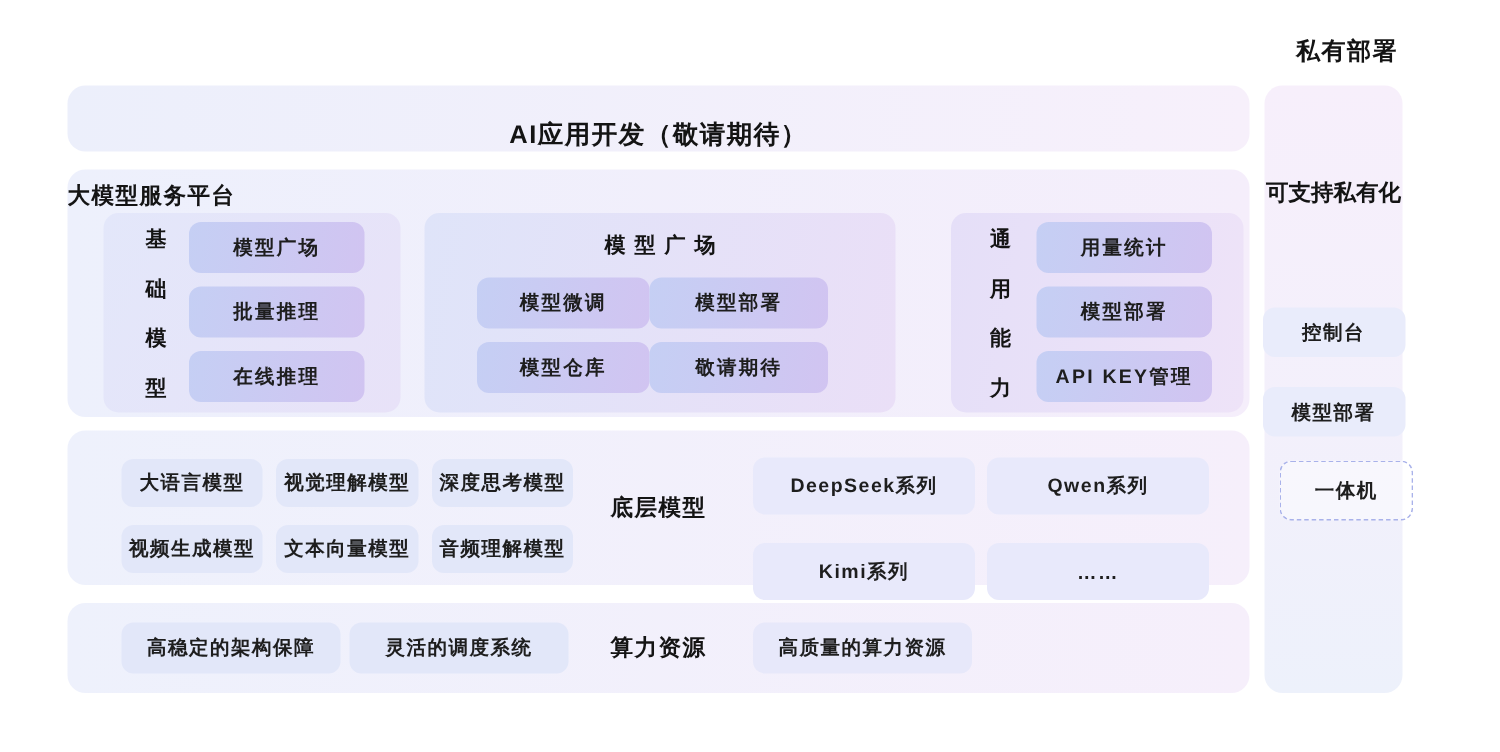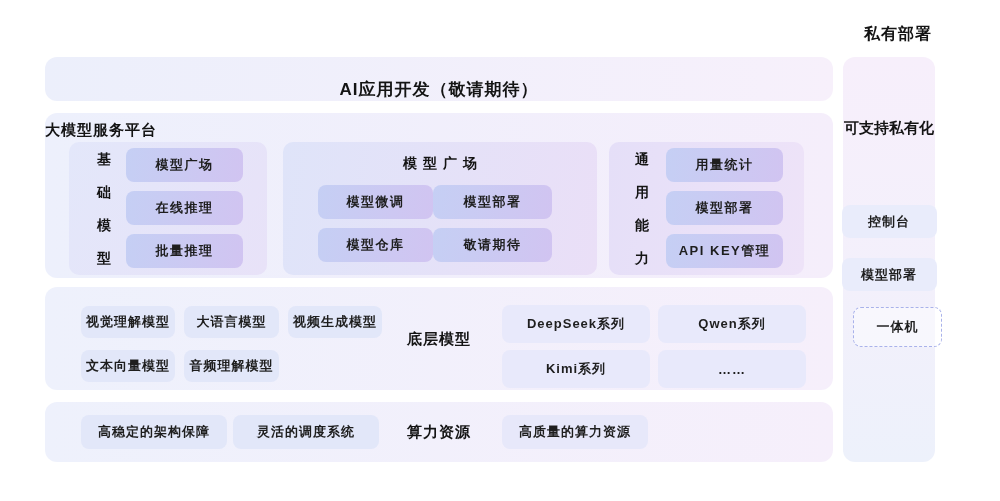--- a/index.html
+++ b/index.html
@@ -18,21 +18,21 @@
     background:linear-gradient(90deg,#ECEFFB 0%,#F7F0FB 100%);
     display:flex; align-items:flex-end; justify-content:center;
     font-size:17px; font-weight:700; letter-spacing:1px;
   }
   .band2 { top:113px; height:165px; background:linear-gradient(90deg,#EDF0FC 0%,#F5EEFB 100%); }
   .band2-title { position:absolute; top:8px; left:0; right:0; text-align:left; font-size:15px; font-weight:700; letter-spacing:1px; }
 
   .group { position:absolute; top:29px; height:133px; border-radius:10px; }
   .group1 { left:24px;  width:198px; background:linear-gradient(115deg,#E3E7FA 0%,#E8E2F8 100%); }
   .group2 { left:238px; width:314px; background:linear-gradient(100deg,#DFE4F9 0%,#EADFF7 100%); }
-  .group3 { left:564px; width:195px; background:linear-gradient(100deg,#E5DFF8 0%,#EEE3F8 100%); }
+  .group3 { left:589px; width:195px; background:linear-gradient(100deg,#E5DFF8 0%,#EEE3F8 100%); }
 
   .vlabel {
     position:absolute; width:16px; top:50%; transform:translateY(-50%);
     font-size:14px; font-weight:700; line-height:33px;
     word-break:break-all; text-align:center; color:#141414;
   }
   .group1 .vlabel { left:27px; }
   .group3 .vlabel { left:25px; }
 
   .pill {
@@ -49,21 +49,21 @@
   .grid2x2 { position:absolute; left:35px; top:43px; display:grid; grid-template-columns:115px 119px; gap:9px 0; }
   .grid2x2 .pill { height:34px; }
 
   .band3 { top:287px; height:103px; background:linear-gradient(90deg,#EEF1FC 0%,#F6EFFB 100%); }
   .grid3x2 { position:absolute; left:36px; top:19px; display:grid; grid-template-columns:94px 95px 94px; gap:12px 9px; }
   .grid3x2 .pill { height:32px; background:#E2E7F9; letter-spacing:1px; }
   .mid-label {
     position:absolute; left:0; right:0; top:50%; transform:translateY(-50%);
     text-align:center; font-size:15px; font-weight:700; letter-spacing:1px;
   }
-  .grid2x2r { position:absolute; left:457px; top:18px; display:grid; grid-template-columns:148px 148px; gap:7px 8px; }
+  .grid2x2r { position:absolute; left:457px; top:18px; display:grid; grid-template-columns:148px 148px; gap:19px 8px; }
   .grid2x2r .pill { height:38px; background:#E8E9FB; letter-spacing:1px; }
 
   .band4 { top:402px; height:60px; background:linear-gradient(90deg,#EEF1FC 0%,#F6EFFB 100%); }
   .b4left  { position:absolute; left:36px;  top:13px; display:flex; gap:6px; }
   .b4right { position:absolute; left:457px; top:13px; display:flex; gap:9px; }
   .b4left .pill  { width:146px; height:34px; background:#E2E7F9; letter-spacing:1px; }
   .b4right .pill { width:146px; height:34px; background:#E7E8FA; letter-spacing:1px; }
 
   .side-col {
     position:absolute; left:843px; top:57px; width:92px; height:405px; border-radius:12px;
@@ -91,22 +91,22 @@
   </div>
 
   <div class="band band2">
     <div class="band2-title">大模型服务平台</div>
 
     <div class="group group1">
       <div class="vlabel">基础模型</div>
       <div class="pill-col grad">
 
       <div class="pill">模型广场</div>
+          <div class="pill">批量推理</div>
           <div class="pill">在线推理</div>
-          <div class="pill">批量推理</div>
         </div>
     </div>
 
     <div class="group group2">
       <div class="g2title">模型广场</div>
       <div class="grid2x2 grad">
 
       <div class="pill">模型微调</div>
           <div class="pill">模型部署</div>
           <div class="pill">模型仓库</div>
@@ -121,22 +121,23 @@
       <div class="pill">用量统计</div>
           <div class="pill">模型部署</div>
           <div class="pill">API KEY管理</div>
         </div>
     </div>
   </div>
 
   <div class="band band3">
     <div class="grid3x2">
 
-    <div class="pill">视觉理解模型</div>
-        <div class="pill">大语言模型</div>
+    <div class="pill">大语言模型</div>
+        <div class="pill">视觉理解模型</div>
+        <div class="pill">深度思考模型</div>
         <div class="pill">视频生成模型</div>
         <div class="pill">文本向量模型</div>
         <div class="pill">音频理解模型</div>
       </div>
     <div class="mid-label">底层模型</div>
     <div class="grid2x2r">
 
     <div class="pill">DeepSeek系列</div>
         <div class="pill">Qwen系列</div>
         <div class="pill">Kimi系列</div>

